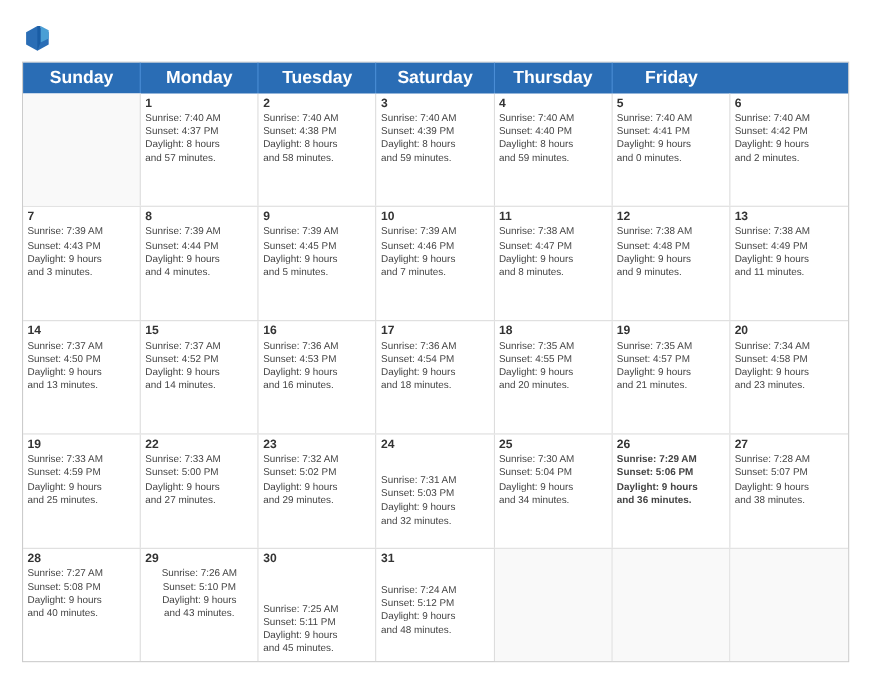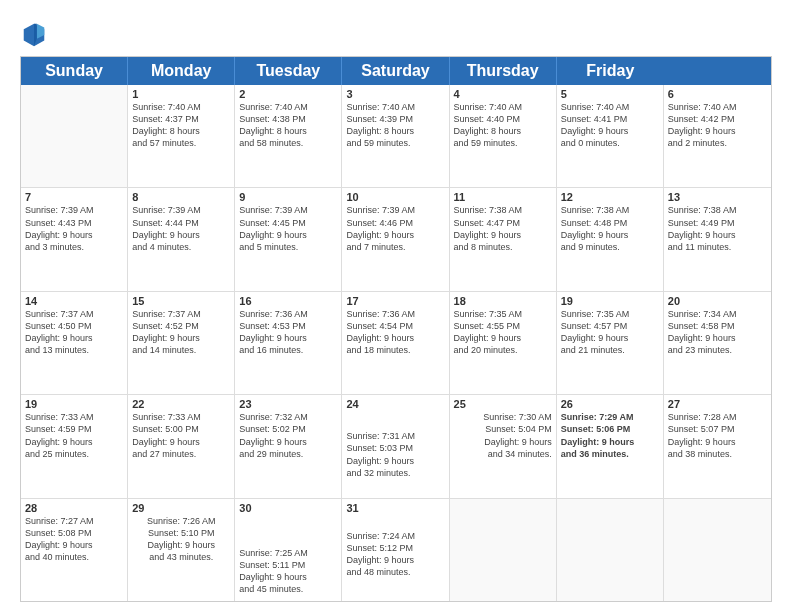--- a/index.html
+++ b/index.html
@@ -318,21 +318,21 @@
           </div>
           <div class="cal-cell">
             <span class="day-num">24</span>
             <div class="info" style="white-space: pre-line; margin-top: 20px;">Sunrise: 7:31 AM
 Sunset: 5:03 PM
 Daylight: 9 hours
 and 32 minutes.</div>
           </div>
           <div class="cal-cell">
             <span class="day-num">25</span>
-            <div class="info" style="white-space: pre-line; text-align: right;">Sunrise: 7:30 AM
+            <div class="info" style="white-space: pre-line;">Sunrise: 7:30 AM
 Sunset: 5:04 PM
 Daylight: 9 hours
 and 34 minutes.</div>
           </div>
           <div class="cal-cell">
             <span class="day-num">26</span>
             <div class="info" style="white-space: pre-line; font-weight: bold;">Sunrise: 7:29 AM
 Sunset: 5:06 PM
 Daylight: 9 hours
 and 36 minutes.</div>

